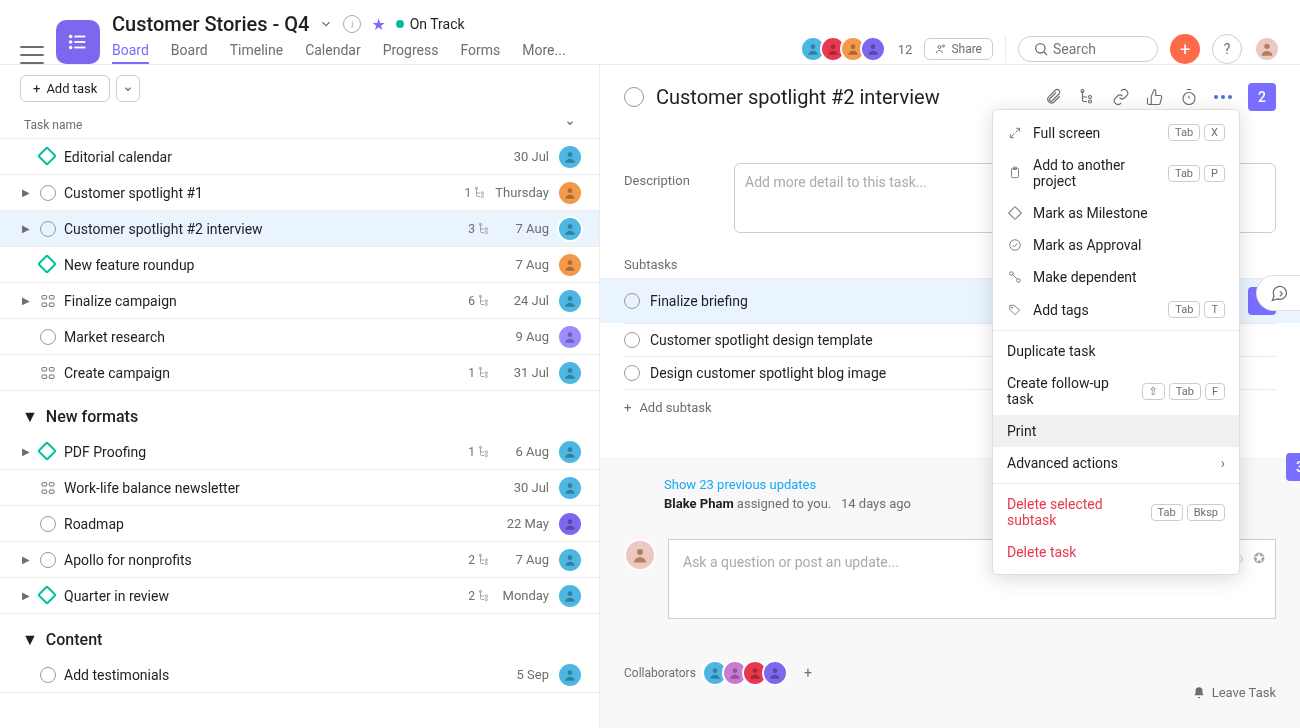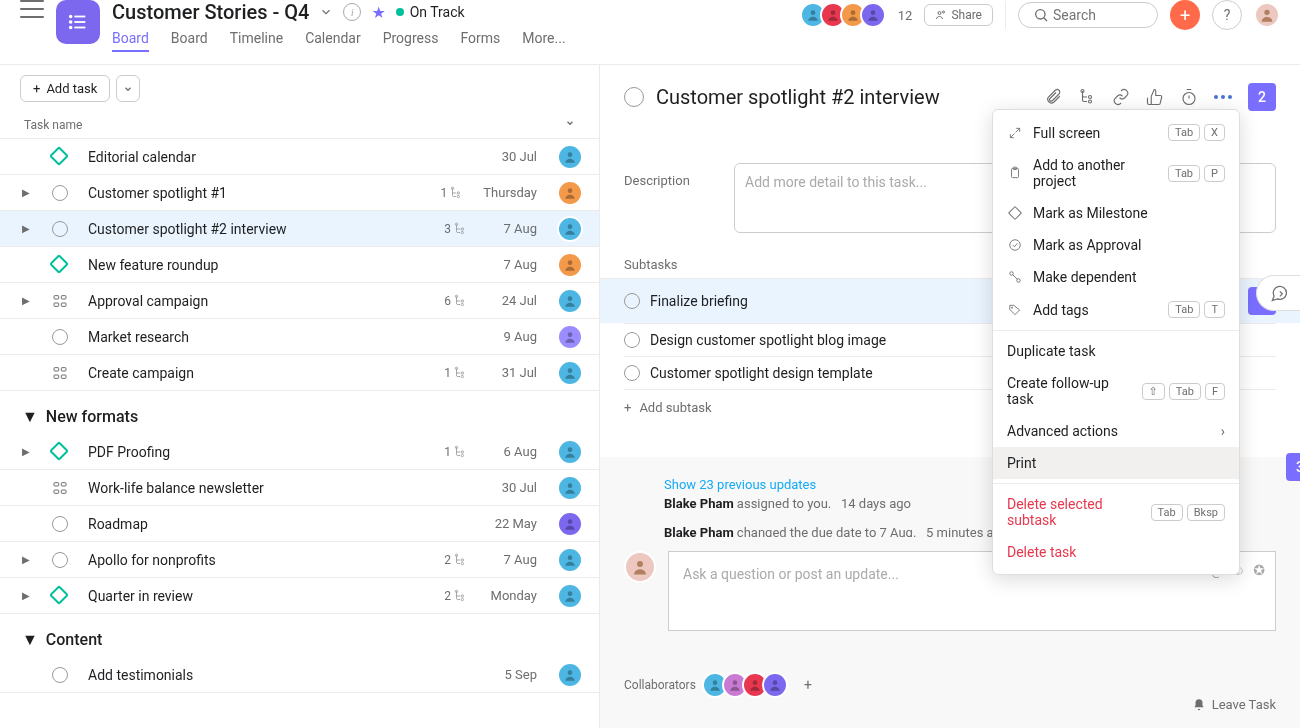--- a/index.html
+++ b/index.html
@@ -1,17 +1,17 @@
 <!DOCTYPE html>
 <html><head>
 <meta charset="utf-8">
 <style>
 * { box-sizing: border-box; margin: 0; padding: 0; font-family: -apple-system, BlinkMacSystemFont, "Segoe UI", Roboto, Helvetica, Arial, sans-serif; }
 body { width: 1300px; height: 728px; overflow: hidden; background: #fff; color: #1e1f21; font-size: 14px; }
-.header { height: 64px; display: flex; align-items: flex-start; padding: 0 20px; gap: 12px; }
+.header { height: 64px; display: flex; align-items: flex-end; padding: 0 20px; gap: 12px; }
 .hamburger { width: 24px; height: 18px; display: flex; flex-direction: column; justify-content: space-between; cursor: pointer; }
 .hamburger span { height: 2px; background: #6d6e6f; border-radius: 1px; }
 .project-icon { width: 44px; height: 44px; background: #7b68ee; border-radius: 10px; display: flex; align-items: center; justify-content: center; color: #fff; }
 .project-title-wrap { display: flex; flex-direction: column; gap: 4px; flex: 0 0 auto; }
 .project-title-row { display: flex; align-items: center; gap: 10px; }
 .project-title { font-size: 20px; font-weight: 500; }
 .status-dot { width: 8px; height: 8px; border-radius: 50%; background: #00bf9c; }
 .status-text { font-size: 14px; color: #1e1f21; }
 .tabs { display: flex; gap: 22px; margin-top: 2px; }
 .tab { font-size: 14px; color: #6d6e6f; cursor: pointer; padding-bottom: 4px; }
@@ -27,21 +27,21 @@
 .plus-btn { width: 30px; height: 30px; border-radius: 50%; background: #ff6b4a; color: #fff; display: flex; align-items: center; justify-content: center; font-size: 18px; cursor: pointer; }
 .help-btn { width: 30px; height: 30px; border-radius: 50%; border: 1px solid #cfcbcb; display: flex; align-items: center; justify-content: center; color: #6d6e6f; cursor: pointer; }
 .divider-h { height: 1px; background: #edeae9; width: 100%; }
 .content { display: flex; height: calc(728px - 65px); }
 .left-pane { width: 600px; border-right: 1px solid #edeae9; overflow: hidden; display: flex; flex-direction: column; }
 .toolbar { padding: 10px 20px; display: flex; gap: 6px; }
 .add-task-btn { border: 1px solid #cfcbcb; border-radius: 6px; padding: 5px 12px; font-size: 13px; background: #fff; cursor: pointer; display: flex; align-items: center; gap: 6px; color: #1e1f21; }
 .chev-btn { border: 1px solid #cfcbcb; border-radius: 6px; padding: 5px 6px; background: #fff; cursor: pointer; color: #6d6e6f; }
 .column-header { padding: 6px 24px; font-size: 12px; color: #6d6e6f; display: flex; justify-content: space-between; border-bottom: 1px solid #edeae9; }
 .task-list { overflow-y: auto; flex: 1; }
-.task-row { display: flex; align-items: center; padding: 0 16px 0 22px; height: 36px; border-bottom: 1px solid #edeae9; gap: 20px; cursor: pointer; }
+.task-row { display: flex; align-items: center; padding: 0 16px 0 22px; height: 36px; border-bottom: 1px solid #edeae9; gap: 8px; cursor: pointer; }
 .task-row.selected { background: #eaf4ff; }
 .expand-arrow { width: 10px; color: #6d6e6f; font-size: 10px; }
 .task-icon { width: 16px; height: 16px; flex-shrink: 0; }
 .milestone-icon { width: 14px; height: 14px; border: 2px solid #00bf9c; transform: rotate(45deg); border-radius: 2px; }
 .check-circle { width: 16px; height: 16px; border: 1.5px solid #999; border-radius: 50%; position: relative; }
 .task-name { flex: 1; font-size: 14px; }
 .task-date { font-size: 13px; color: #6d6e6f; min-width: 50px; text-align: right; }
 .section-header { display: flex; align-items: center; padding: 16px 22px 8px; gap: 8px; font-size: 16px; font-weight: 500; cursor: pointer; }
 .right-pane { flex: 1; display: flex; flex-direction: column; position: relative; }
 .task-header { padding: 18px 24px 12px; display: flex; align-items: center; gap: 12px; }
@@ -57,21 +57,21 @@
 .subtask-row { display: flex; align-items: center; padding: 8px 0; border-top: 1px solid #edeae9; gap: 10px; }
 .subtask-row.selected { background: #eaf4ff; margin: 0 -24px; padding: 8px 24px; }
 .subtask-name { flex: 1; font-size: 14px; }
 .add-subtask { display: flex; align-items: center; gap: 8px; padding: 10px 0; color: #6d6e6f; font-size: 13px; cursor: pointer; border-top: 1px solid #edeae9; }
 .activity { background: #f9f8f8; padding: 20px 24px 10px; margin: 32px -24px 0; }
 .activity-entry { display: flex; gap: 12px; margin-bottom: 14px; font-size: 13px; color: #6d6e6f; }
 .activity-link { color: #14aaf5; cursor: pointer; }
 .comment-box { background: #f9f8f8; padding: 14px 24px; display: flex; gap: 12px; align-items: flex-start; }
 .comment-input { flex: 1; border: 1px solid #cfcbcb; border-radius: 0; padding: 14px; background: #fff; min-height: 80px; font-size: 14px; color: #aaa; position: relative; }
 .comment-icons { position: absolute; right: 10px; top: 10px; display: flex; gap: 8px; color: #aaa; }
-.footer { background: #f9f8f8; padding: 12px 24px 16px; display: flex; align-items: center; justify-content: space-between; }
+.footer { background: #f9f8f8; padding: 12px 24px 28px; display: flex; align-items: center; justify-content: space-between; }
 .collab-row { display: flex; align-items: center; gap: 12px; }
 .collab-label { font-size: 12px; color: #6d6e6f; }
 .leave-btn { display: flex; align-items: center; gap: 6px; color: #6d6e6f; font-size: 13px; cursor: pointer; margin-top: 40px; }
 .dropdown { position: absolute; top: 44px; right: 60px; width: 248px; background: #fff; border: 1px solid #e0dedc; border-radius: 6px; box-shadow: 0 4px 20px rgba(0,0,0,0.15); padding: 6px 0; z-index: 100; }
 .dropdown-item { padding: 8px 14px; display: flex; align-items: center; gap: 10px; font-size: 14px; cursor: pointer; }
 .dropdown-item:hover, .dropdown-item.hover { background: #f2f0ef; }
 .dropdown-item.danger { color: #e8384f; }
 .dropdown-sep { height: 1px; background: #edeae9; margin: 4px 0; }
 .dropdown-icon { width: 16px; height: 16px; color: #6d6e6f; flex-shrink: 0; display: flex; align-items: center; justify-content: center; }
 .kbd-group { margin-left: auto; display: flex; gap: 4px; justify-content: center; }
@@ -280,21 +280,21 @@
         <div class="task-row">
           <span class="expand-arrow">▶</span>
           <span class="task-icon">
             <svg width="16" height="16" viewBox="0 0 24 24" fill="none" stroke="#6d6e6f" stroke-width="1.5">
               <rect x="3" y="4" width="7" height="5" rx="1"></rect>
               <rect x="3" y="15" width="7" height="5" rx="1"></rect>
               <rect x="14" y="4" width="7" height="5" rx="1"></rect>
               <rect x="14" y="15" width="7" height="5" rx="1"></rect>
             </svg>
           </span>
-          <span class="task-name">Approval campaign</span>
+          <span class="task-name">Finalize campaign</span>
           <span class="subtask-count-icon">6 <svg width="14" height="14" viewBox="0 0 24 24" fill="none" stroke="#999" stroke-width="1.5">
               <path d="M6 4v6a2 2 0 002 2h4"></path>
               <circle cx="16" cy="12" r="2"></circle>
               <path d="M6 10v6a2 2 0 002 2h4"></path>
               <circle cx="16" cy="18" r="2"></circle>
               <circle cx="6" cy="4" r="2"></circle>
             </svg></span>
           <span class="task-date">24 Jul</span>
           <span class="avatar" style="background:#4db6e2;margin:0;width:26px;height:26px;">
             <svg width="14" height="14" viewBox="0 0 24 24" fill="rgba(0,0,0,0.3)">
@@ -580,26 +580,26 @@
           <span style="flex:1;">Duplicate task</span>
         </div>
         <div class="dropdown-item" style="padding-left: 14px;">
           <span style="flex:1;">Create follow-up task</span>
           <span class="kbd-group">
             <span class="kbd">⇧</span>
             <span class="kbd">Tab</span>
             <span class="kbd">F</span>
           </span>
         </div>
+        <div class="dropdown-item hover" style="padding-left: 14px;">
+          <span style="flex:1;">Print</span>
+        </div>
         <div class="dropdown-item" style="padding-left: 14px;">
           <span style="flex:1;">Advanced actions</span>
           <span style="color:#6d6e6f;">›</span>
-        </div>
-        <div class="dropdown-item hover" style="padding-left: 14px;">
-          <span style="flex:1;">Print</span>
         </div>
         <div class="dropdown-sep"></div>
         <div class="dropdown-item danger" style="padding-left: 14px;">
           <span style="flex:1;">Delete selected subtask</span>
           <span class="kbd-group">
             <span class="kbd">Tab</span>
             <span class="kbd">Bksp</span>
           </span>
         </div>
         <div class="dropdown-item danger" style="padding-left: 14px;">
@@ -614,25 +614,25 @@
       </div>
       <div class="subtasks-label">Subtasks</div>
       <div id="subtasks">
           <div class="subtask-row selected">
             <div class="check-circle"></div>
             <span class="subtask-name">Finalize briefing</span>
             <div class="badge">1</div>
           </div>
           <div class="subtask-row">
             <div class="check-circle"></div>
-            <span class="subtask-name">Design customer spotlight blog image</span>
+            <span class="subtask-name">Customer spotlight design template</span>
           </div>
           <div class="subtask-row">
             <div class="check-circle"></div>
-            <span class="subtask-name">Customer spotlight design template</span>
+            <span class="subtask-name">Design customer spotlight blog image</span>
           </div>
         </div>
       <div class="add-subtask">
         <span>+</span>
         <span>Add subtask</span>
       </div>
 
       <div class="activity">
         <div class="activity-entry" style="margin-left:40px;">
           <div>

